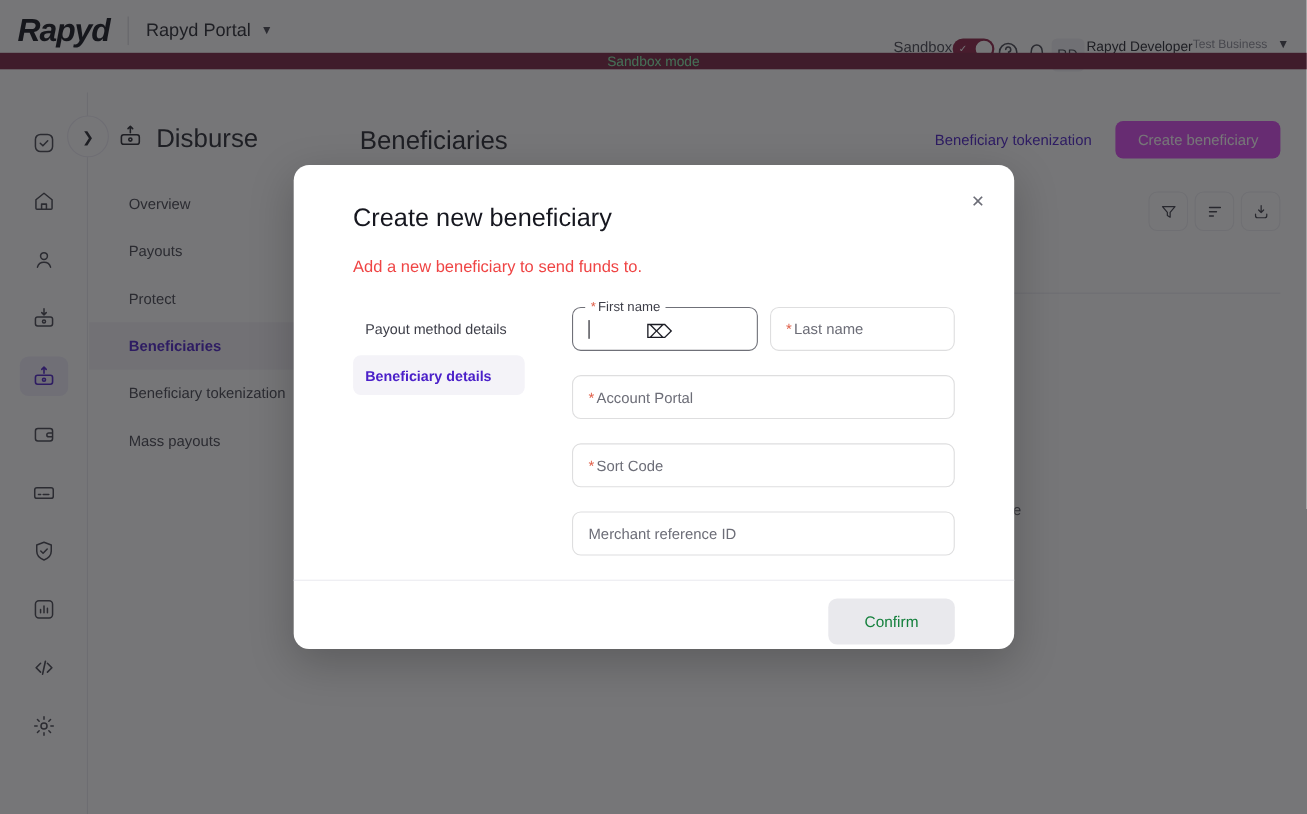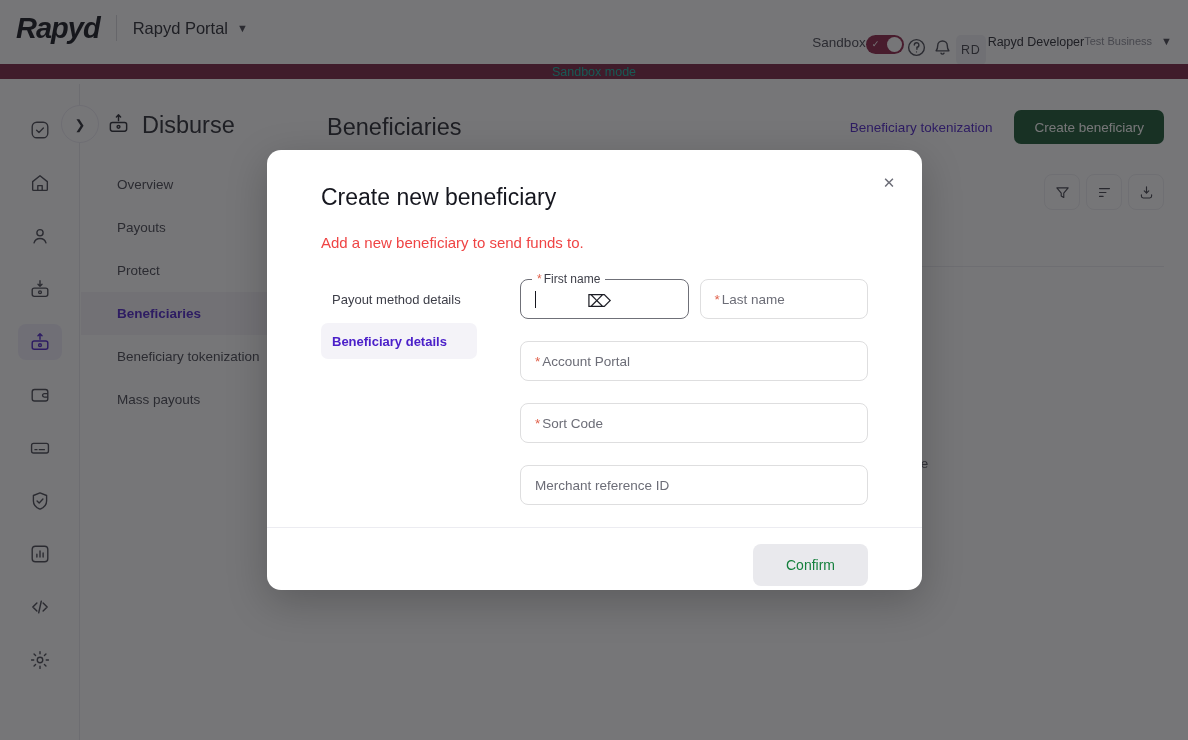--- a/index.html
+++ b/index.html
@@ -38,22 +38,22 @@
     width: 30px; height: 30px; border-radius: 5px; background: #f1f1f4;
     display: flex; align-items: center; justify-content: center;
     font-size: 12.5px; color: #3d3e48; letter-spacing: .5px;
   }
   .user-block { display: flex; flex-direction: row; line-height: 1.25; margin-left: 2px; }
   .user-name { font-size: 12.5px; color: #25262e; }
   .user-org { font-size: 11px; color: #8b8c96; }
 
   
   .banner {
-    position: absolute; top: 64px; left: 0; width: 1188px; height: 15px;
-    background: #78203f; color: #14b8a6; font-size: 12.5px;
+    position: absolute; top: 48px; left: 0; width: 1188px; height: 15px;
+    background: #78203f; color: #86efac; font-size: 12.5px;
     display: flex; align-items: center; justify-content: center;
   }
 
   
   .rail {
     position: absolute; top: 84px; left: 0; width: 80px; height: 656px;
     background: #fff; border-right: 1px solid #e9e9ee;
     display: flex; flex-direction: column; align-items: center; padding-top: 28px; gap: 17px;
   }
   .rail-item {
@@ -81,21 +81,21 @@
   }
   .nav-item.active { background: #f4f3f8; color: #4b20c9; font-weight: bold; }
 
   
   .content { position: absolute; top: 84px; left: 299px; width: 889px; height: 656px; background: #fff; padding: 26px 24px 0 28px; }
   .content-head { display: flex; align-items: center; }
   .page-title { font-size: 23.5px; color: #25262e; }
   .head-right { margin-left: auto; display: flex; align-items: center; gap: 22px; }
   .link-token { font-size: 13.5px; color: #4b20c9; }
   .btn-primary {
-    background: #14532d; color: #fff; border: none; border-radius: 7px;
+    background: #d946ef; color: #fff; border: none; border-radius: 7px;
     height: 34px; padding: 0 20px; font-size: 13.5px; font-family: inherit;
   }
   .toolbar { display: flex; align-items: center; margin-top: 28px; }
   .search-box {
     width: 340px; height: 40px; border: 1px solid #e3e3e9; border-radius: 9px;
     display: flex; align-items: center; padding: 0 14px; gap: 9px;
   }
   .search-ph { font-size: 13.5px; color: #9a9ba4; }
   .tools { margin-left: auto; display: flex; gap: 6px; }
   .tool-btn {

